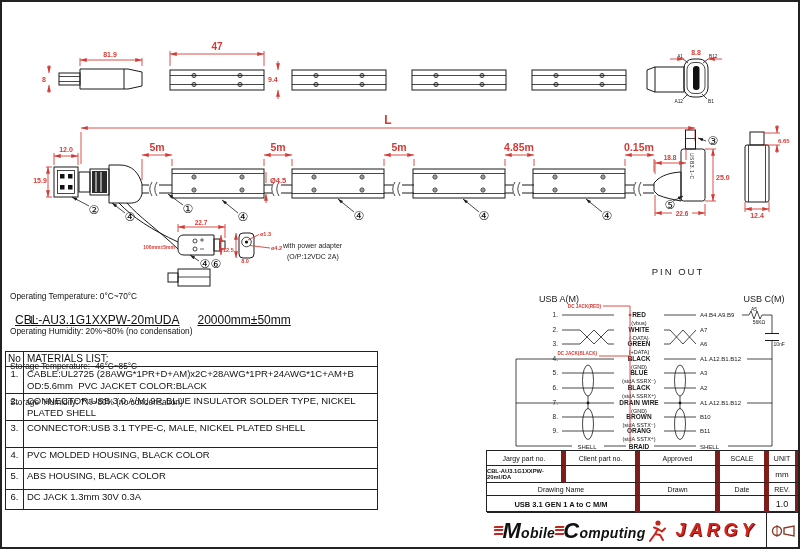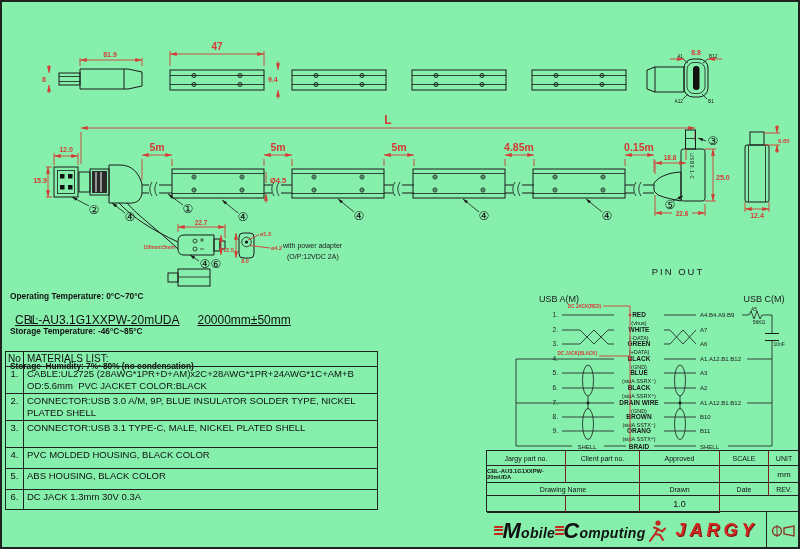--- a/index.html
+++ b/index.html
@@ -1,38 +1,38 @@
 <!DOCTYPE html>
 <html><head>
 <meta charset="utf-8">
 <style>
   html,body{margin:0;padding:0;background:#e8e8e8;}
-  #sheet{position:relative;width:800px;height:549px;background:#86efac;border:2px solid #222;
+  #sheet{position:relative;width:800px;height:549px;background:#ffffff;border:2px solid #222;
          box-sizing:border-box;font-family:"Liberation Sans","DejaVu Sans",sans-serif;overflow:hidden;padding-left:8px;}
   #drawing{position:absolute;left:0;top:0;}
   svg text{fill:#1a1a1a;}
   .dt{fill:#d63a35;font-weight:600;}
   .ct{font-size:12px;fill:#111;}
   .ln{stroke:#1a1a1a;stroke-width:1;fill:none;}
   .tn{stroke:#1a1a1a;stroke-width:0.8;fill:none;}
   .rl{stroke:#d63a35;stroke-width:0.9;fill:none;}
-  .notes{position:absolute;left:8px;top:265px;font-size:8.3px;font-weight:700;color:#111;
+  .notes{position:absolute;left:8px;top:265px;font-size:8.3px;font-weight:400;color:#111;
          line-height:11.8px;white-space:pre;}
   .lspec-label{position:absolute;left:28px;top:313px;font-size:10px;color:#111;}
   .lspec-line{position:absolute;left:13px;top:311px;font-size:12px;color:#111;text-decoration:underline;}
   .lspec-line .tol{margin-left:18px;}
   table.mat{position:absolute;left:3px;top:349px;border-collapse:collapse;width:373px;
             font-size:9.5px;color:#111;table-layout:fixed;}
   table.mat td{border:1px solid #222;vertical-align:top;padding:1px 3px;line-height:12px;
                white-space:pre-wrap;overflow:hidden;}
   table.mat td.no{width:17px;text-align:center;padding:1px 0;}
   .tblock{position:absolute;left:484px;top:448px;width:313px;height:62px;display:grid;
           grid-template-columns:79px 74px 80px 49px 31px;grid-template-rows:15px 17px 13px 17px;
           border:1px solid #222;box-sizing:border-box;color:#111;}
-  .tblock>div{border-right:1px solid #7f1d1d;border-bottom:1px solid #222;display:flex;
+  .tblock>div{border-right:5px solid #7f1d1d;border-bottom:1px solid #222;display:flex;
               align-items:center;justify-content:center;font-size:7px;overflow:hidden;box-sizing:border-box;}
   .tblock .pn{font-size:5.8px;font-weight:bold;}
   .tblock .mm{font-size:8px;}
   .tblock .dn{grid-column:1/3;}
   .tblock .big{font-size:7.5px;font-weight:bold;}
   .tblock .rev{font-size:9px;}
   .footerbar{position:absolute;left:484px;top:510px;width:313px;height:37px;display:flex;
              align-items:center;box-sizing:border-box;}
   .brandwrap{flex:1;display:flex;align-items:center;justify-content:center;}
   .speed{display:inline-flex;flex-direction:column;gap:1.5px;margin-right:-1px;}
@@ -360,20 +360,21 @@
       <circle cx="628" cy="313" r="1.3" fill="#d63a35"></circle>
       <circle cx="628" cy="357" r="1.3" fill="#d63a35"></circle>
       <text x="599" y="306" font-size="4.6" text-anchor="end" fill="#d63a35" font-weight="bold" style="fill:#d63a35;">DC JACK(RED)</text>
       <text x="595" y="352.5" font-size="4.6" text-anchor="end" style="fill:#d63a35;" font-weight="bold">DC JACK(BLACK)</text>
     </g>
   </g>
 </svg>
 
 <div class="notes">
   <div>Operating Temperature: 0°C~70°C</div>
+  <div>Operating Humidity: 20%~80% (no condensation)</div>
   <div>Storage Temperature: -46°C~85°C</div>
   <div>Storage  Humidity: 7%~80% (no condensation)</div>
 </div>
 
 <div class="lspec-label">L:</div>
 <div class="lspec-line">
   <span>CBL-AU3.1G1XXPW-20mUDA</span><span class="tol">20000mm±50mm</span>
 </div>
 
 <table class="mat">
@@ -420,20 +421,21 @@
   <div></div>
   <div></div>
   <div></div>
   <div class="mm">mm</div>
 
   <div class="dn">Drawing Name</div>
   <div>Drawn</div>
   <div>Date</div>
   <div>REV.</div>
 
+  <div class="dn big">USB 3.1 GEN 1 A to C M/M</div>
   <div></div>
   <div></div>
   <div class="rev">1.0</div>
 </div>
 
 <div class="footerbar">
   <div class="brandwrap">
     <span class="speed">
           <i></i>
           <i></i>

